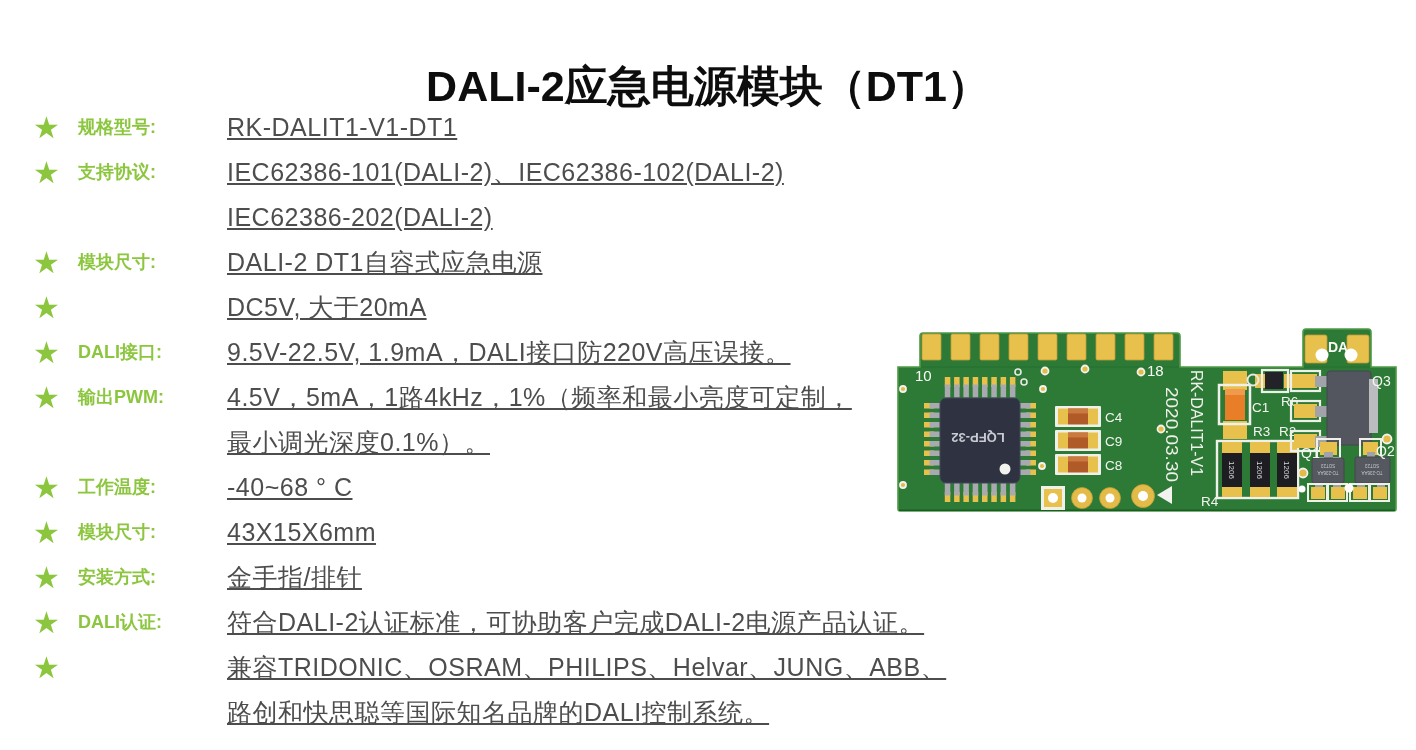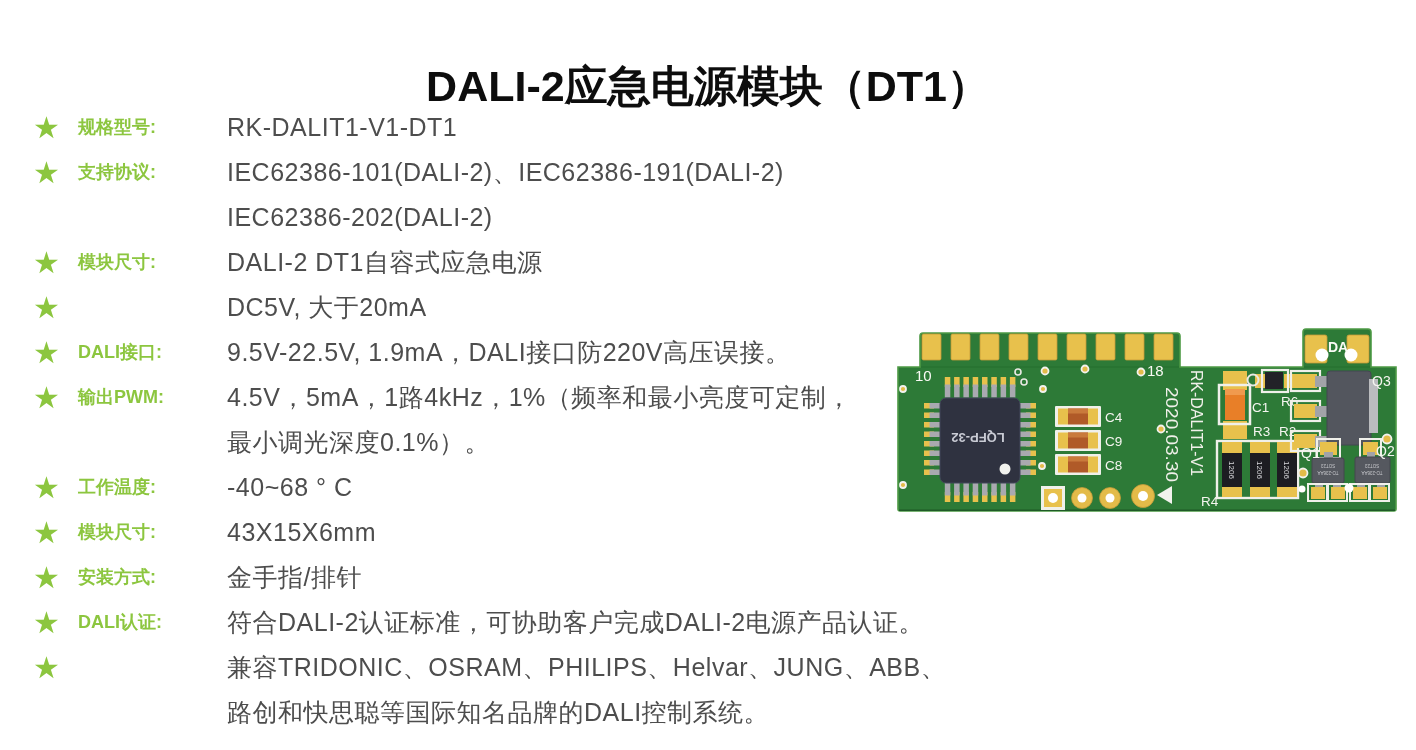--- a/index.html
+++ b/index.html
@@ -3,38 +3,38 @@
 <meta charset="utf-8">
 <style>
   html,body{margin:0;padding:0;}
   body{width:1416px;height:750px;position:relative;background:#fff;overflow:hidden;
        font-family:"Liberation Sans","DejaVu Sans",sans-serif;}
   .title{position:absolute;top:10px;left:0;width:100%;text-align:center;
          font-size:43px;font-weight:bold;color:#0d0d0d;margin-top:48px;}
   .spec-line{position:absolute;left:0;width:1416px;height:45px;line-height:45px;font-size:25px;white-space:nowrap;}
   .star{position:absolute;left:33px;top:0;color:#8CC63F;font-size:30px;}
   .lbl{position:absolute;left:78px;top:0;color:#8CC63F;font-weight:bold;font-size:18px;}
-  .val{position:absolute;left:227px;top:0;color:#4D4D4D;letter-spacing:0.5px;}
+  .val{position:absolute;left:227px;top:0;color:#4D4D4D;letter-spacing:0.5px;text-decoration:underline;}
   .pcb{position:absolute;left:895px;top:325px;}
 </style>
 </head>
 <body>
 
 <div class="title">DALI-2应急电源模块（DT1）</div>
 
 <div>
   <div class="spec-line" style="top:105px">
     <span class="star">★</span>
     <span class="lbl">规格型号:</span>
     <span class="val">RK-DALIT1-V1-DT1</span>
   </div>
   <div class="spec-line" style="top:150px">
     <span class="star">★</span>
     <span class="lbl">支持协议:</span>
-    <span class="val">IEC62386-101(DALI-2)、IEC62386-191(DALI-2)</span>
+    <span class="val">IEC62386-101(DALI-2)、IEC62386-102(DALI-2)</span>
   </div>
   <div class="spec-line" style="top:195px">
     <span class="val">IEC62386-202(DALI-2)</span>
   </div>
   <div class="spec-line" style="top:240px">
     <span class="star">★</span>
     <span class="lbl">模块尺寸:</span>
     <span class="val">DALI-2 DT1自容式应急电源</span>
   </div>
   <div class="spec-line" style="top:285px">

